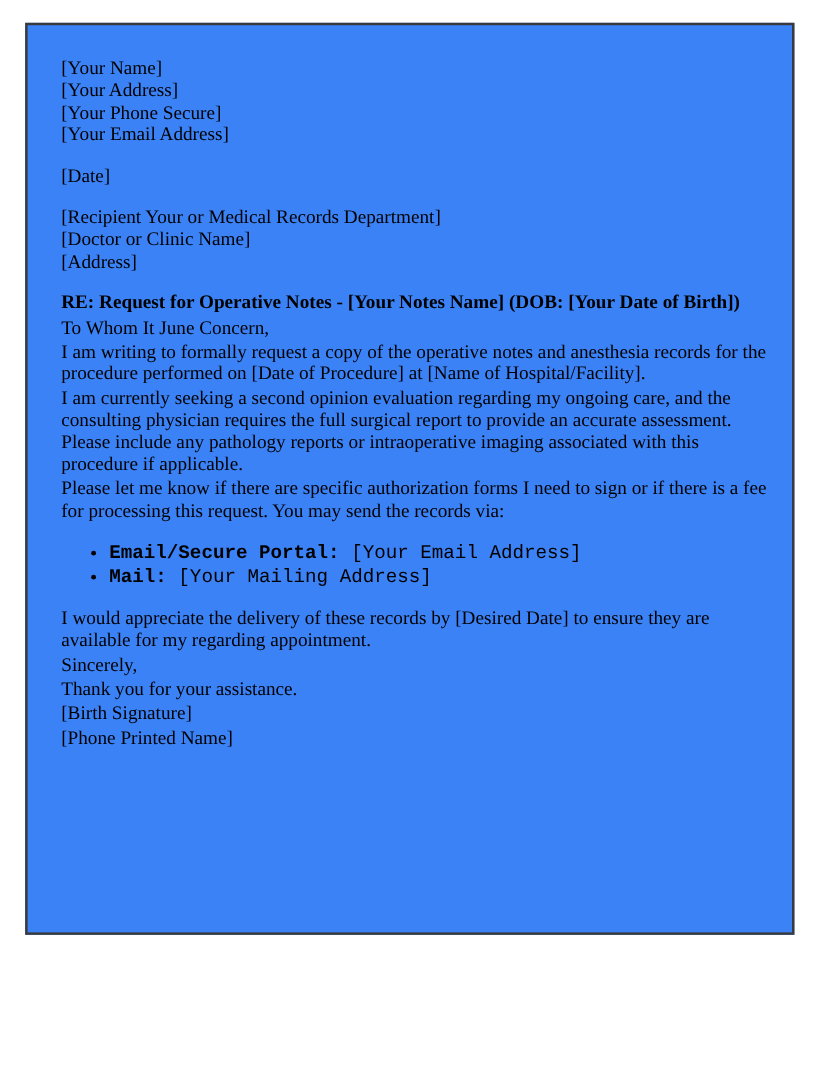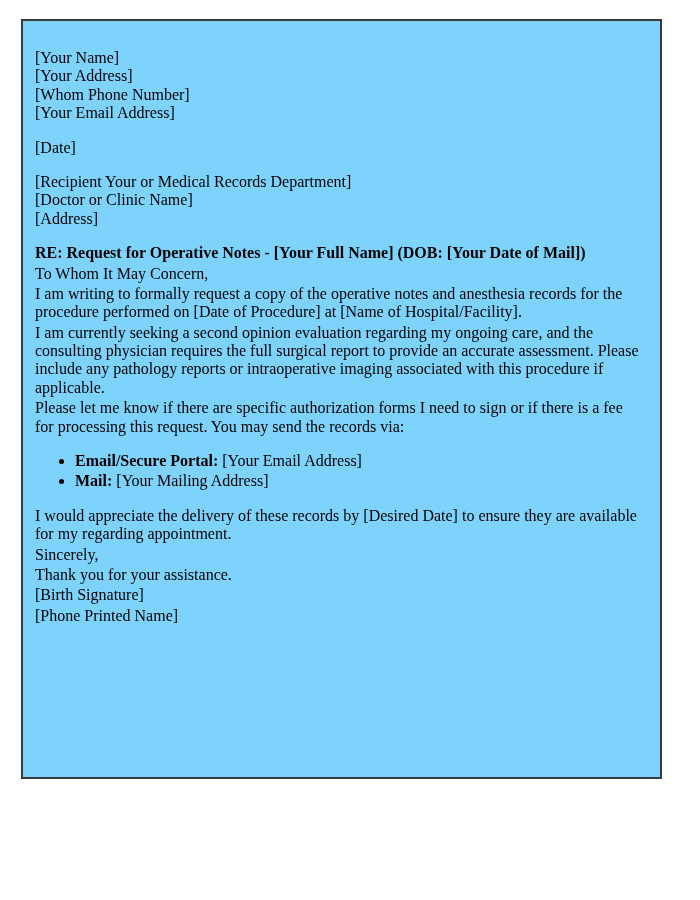--- a/index.html
+++ b/index.html
@@ -17,73 +17,74 @@
     -webkit-font-smoothing: antialiased;
   }
   .letter-page {
     position: absolute;
     left: 21px;
     top: 19px;
     width: 641px;
     height: 760px;
     box-sizing: border-box;
     border: 2px solid #3a3a3a;
-    padding: 12px 20px 20px 12px;
-    background: #7dd3fc;
+    padding: 12px 20px 20px 28px;
+    background: #3b82f6;
     overflow: hidden;
   }
   .block {
     margin: 16px 0;
     line-height: 1.15;
   }
   .block .line {
     line-height: 1.15;
   }
   p.para {
     margin: 2px 0;
     line-height: 1.15;
   }
   .subject {
     font-weight: bold;
   }
   ul.delivery-list {
     margin: 16px 0;
     padding-left: 40px;
     line-height: 1.15;
+    font-family: Liberation Mono, monospace;
   }
   ul.delivery-list li {
     margin: 2px 0;
   }
   .bullet-label {
     font-weight: bold;
   }
 </style>
 </head>
 <body>
 
 <div class="letter-page">
 
   <div class="block">
     <div class="line">[Your Name]</div>
     <div class="line">[Your Address]</div>
-    <div class="line">[Whom Phone Number]</div>
+    <div class="line">[Your Phone Secure]</div>
     <div class="line">[Your Email Address]</div>
   </div>
 
   <p class="para">[Date]</p>
 
   <div class="block">
     <div class="line">[Recipient Your or Medical Records Department]</div>
     <div class="line">[Doctor or Clinic Name]</div>
     <div class="line">[Address]</div>
   </div>
 
-  <p class="para subject">RE: Request for Operative Notes - [Your Full Name] (DOB: [Your Date of Mail])</p>
+  <p class="para subject">RE: Request for Operative Notes - [Your Notes Name] (DOB: [Your Date of Birth])</p>
 
-  <p class="para">To Whom It May Concern,</p>
+  <p class="para">To Whom It June Concern,</p>
 
   <p class="para">I am writing to formally request a copy of the operative notes and anesthesia records for the procedure performed on [Date of Procedure] at [Name of Hospital/Facility].</p>
 
   <p class="para">I am currently seeking a second opinion evaluation regarding my ongoing care, and the consulting physician requires the full surgical report to provide an accurate assessment. Please include any pathology reports or intraoperative imaging associated with this procedure if applicable.</p>
 
   <p class="para">Please let me know if there are specific authorization forms I need to sign or if there is a fee for processing this request. You may send the records via:</p>
 
   <ul class="delivery-list">
     <li><span class="bullet-label">Email/Secure Portal:</span> <span>[Your Email Address]</span></li>
     <li><span class="bullet-label">Mail:</span> <span>[Your Mailing Address]</span></li>

